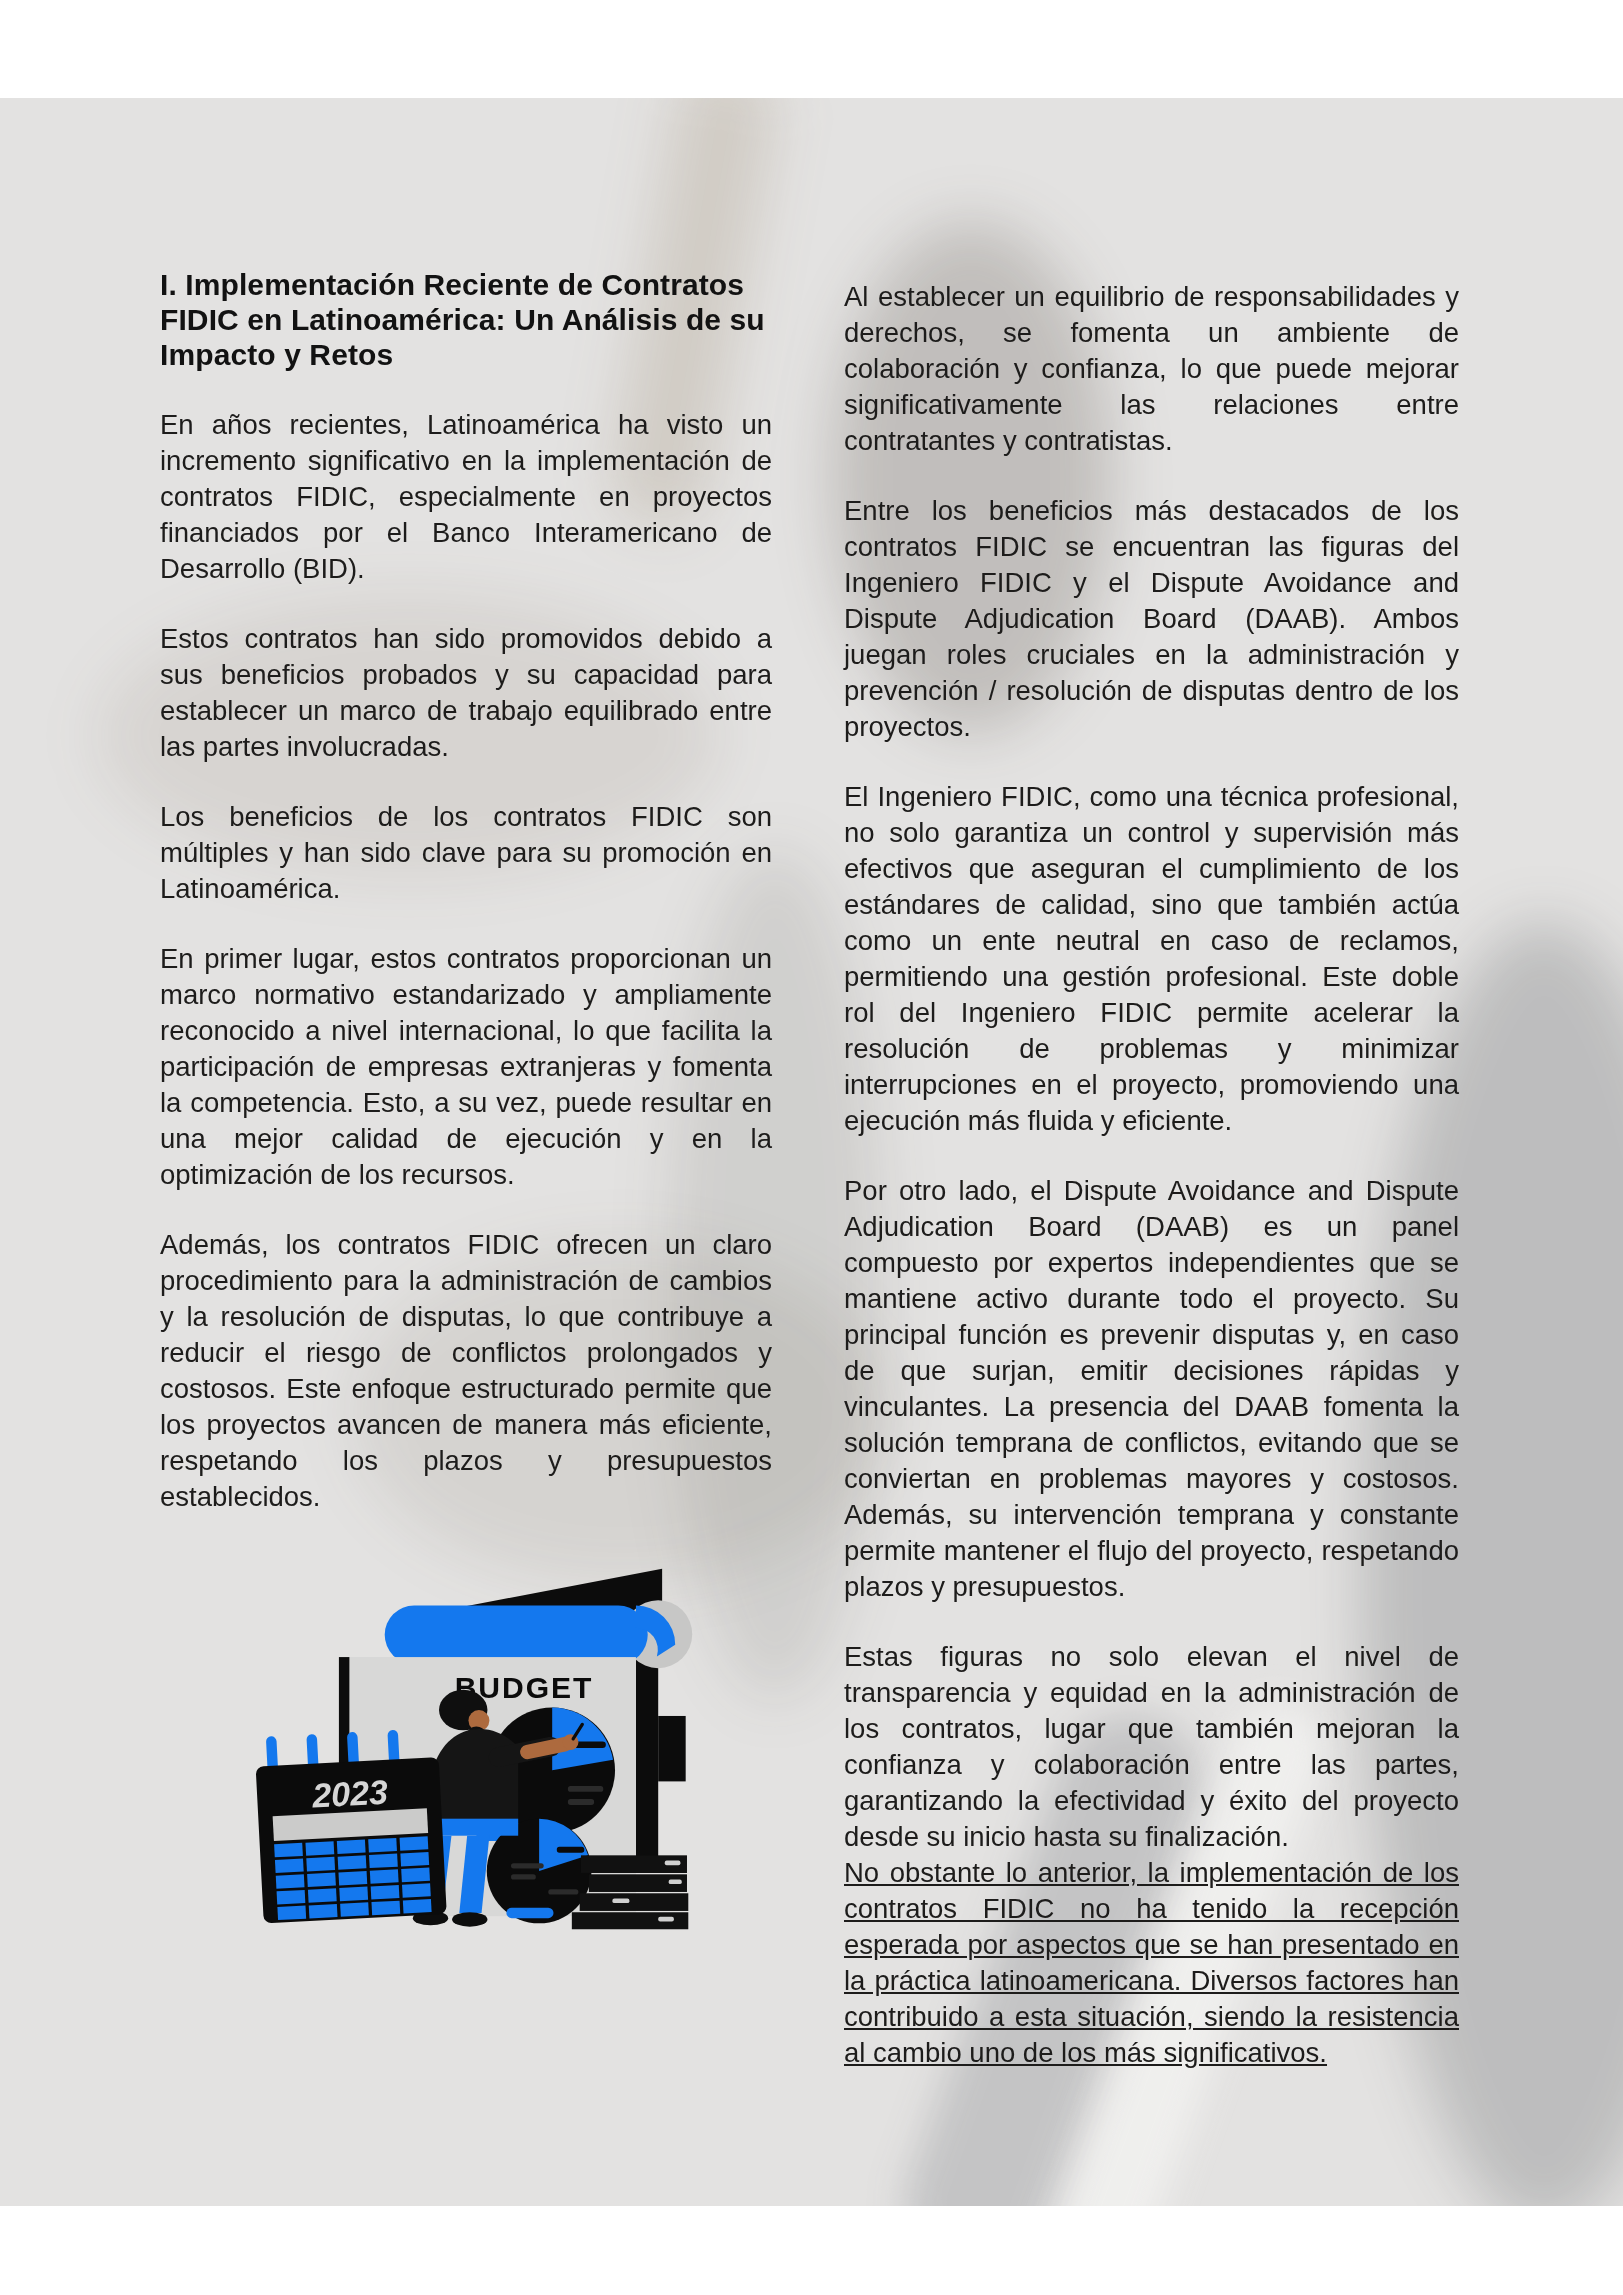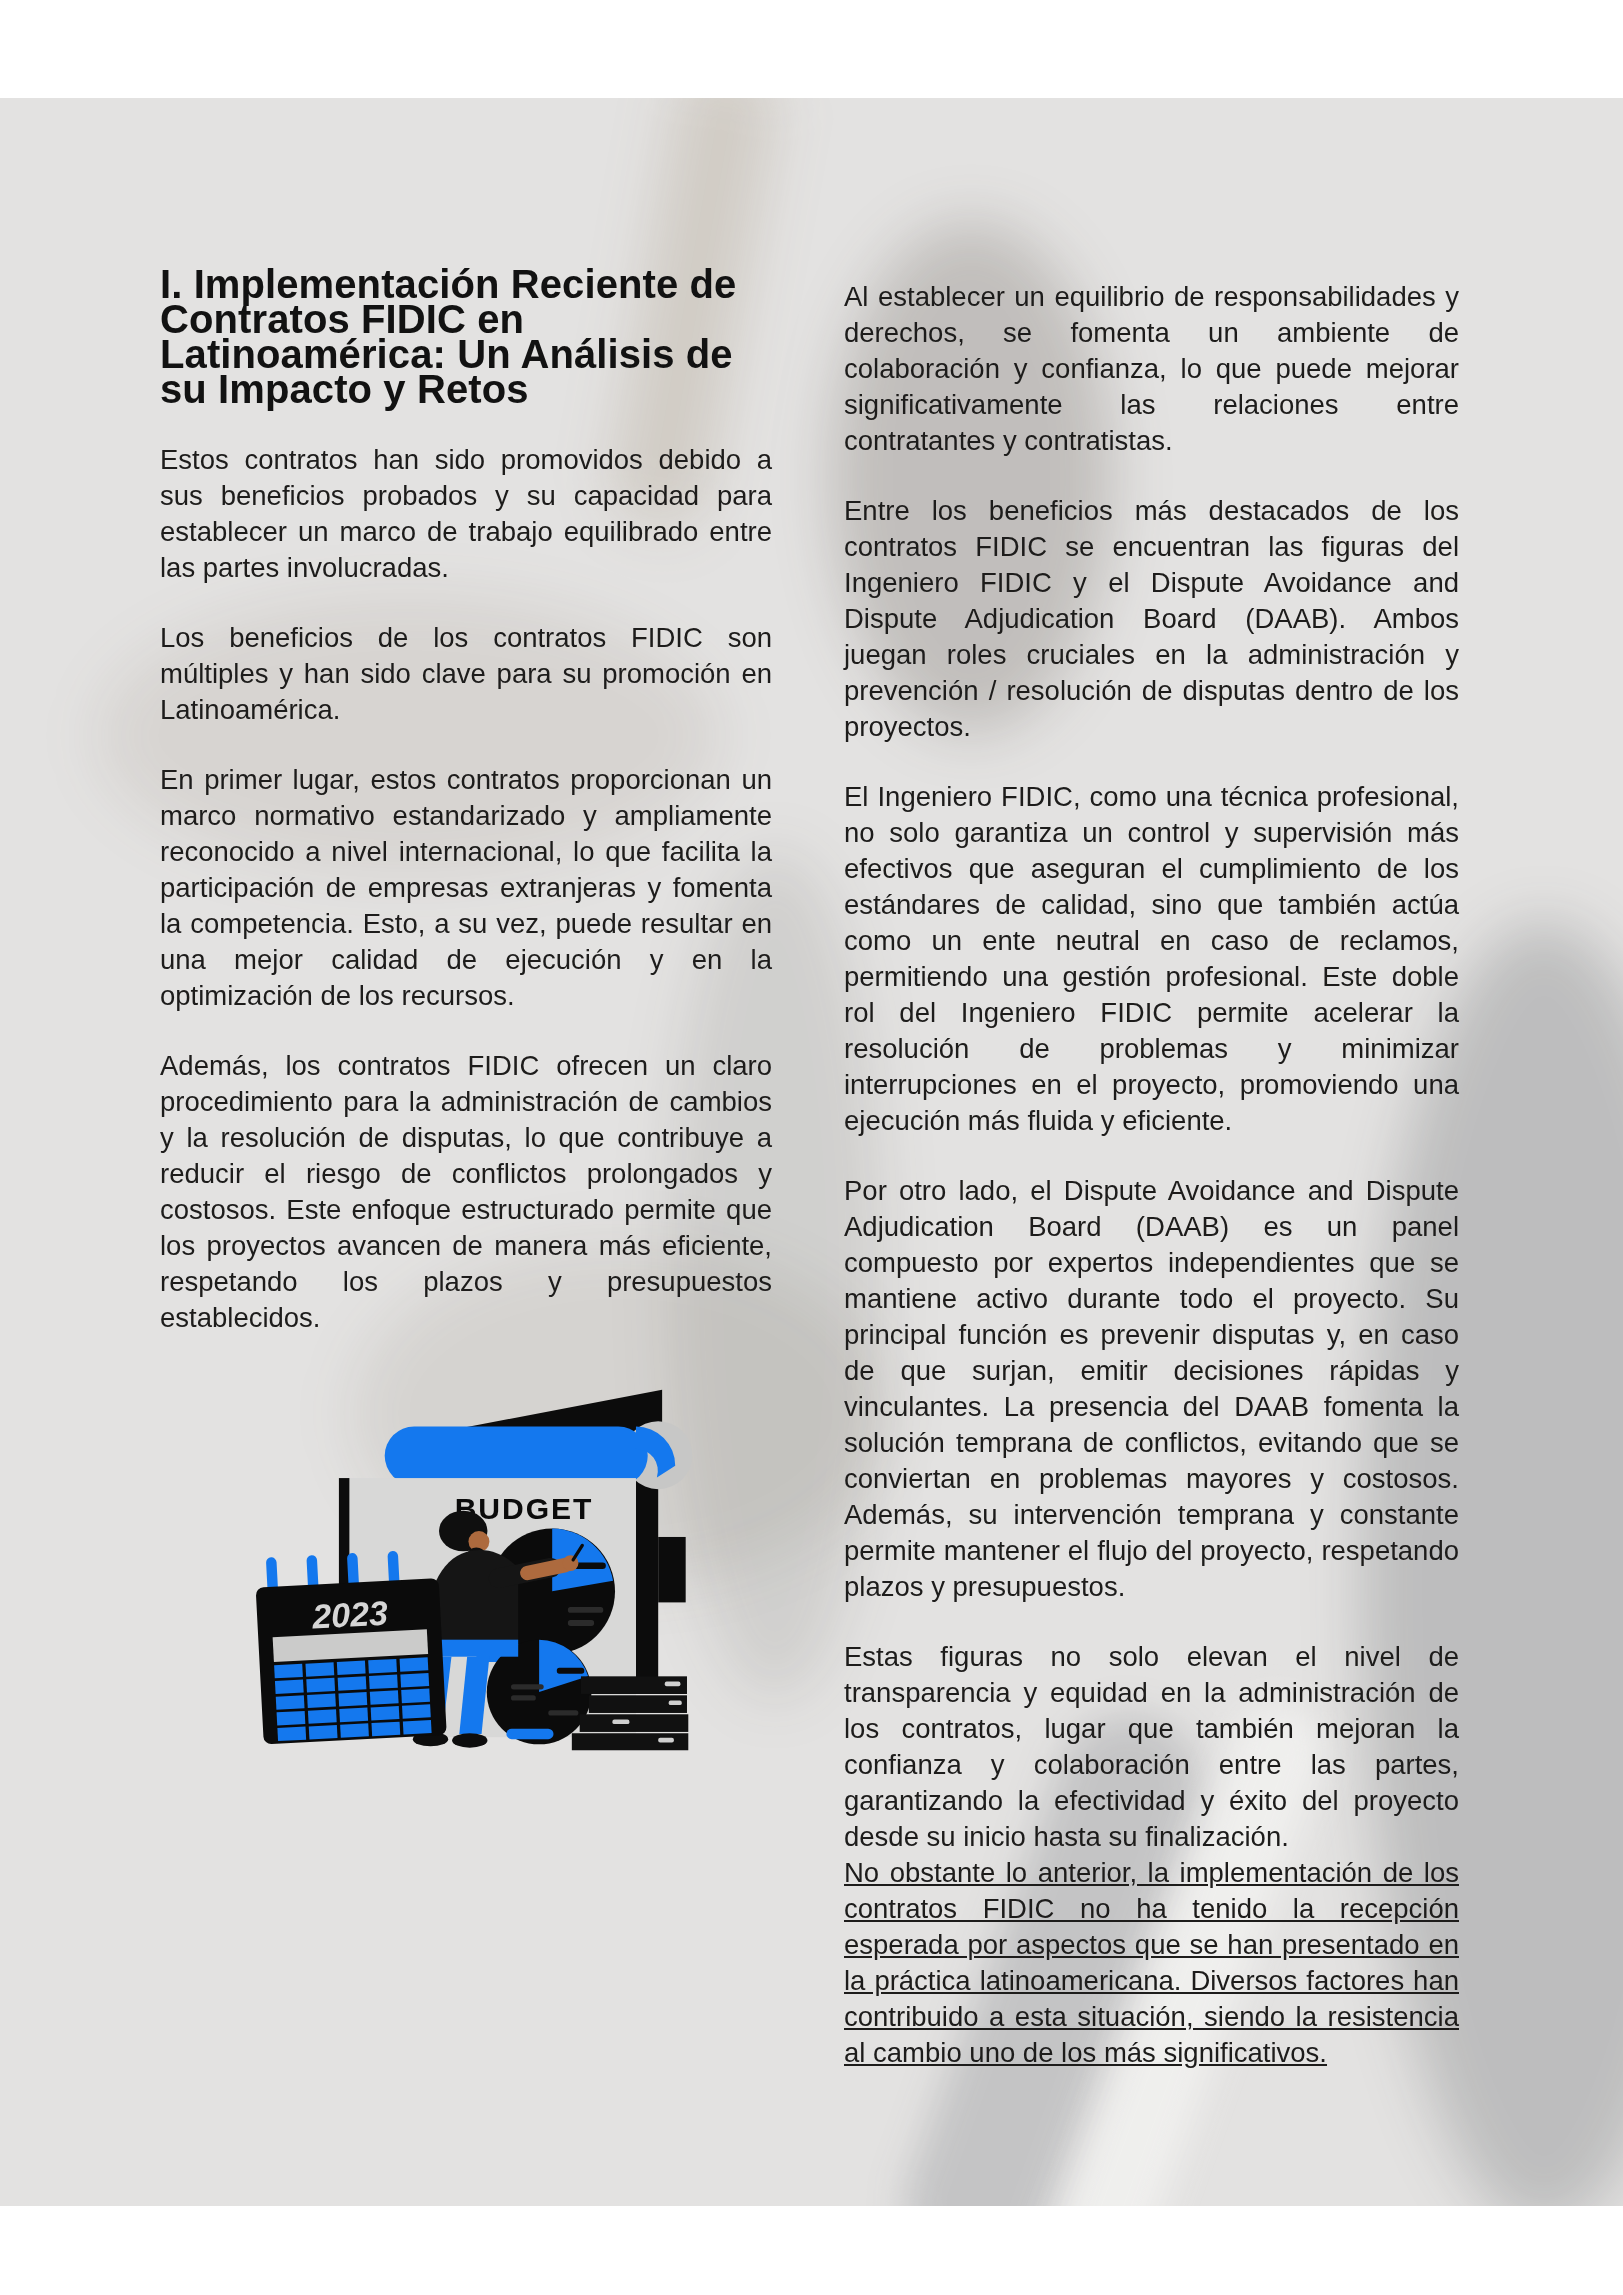--- a/index.html
+++ b/index.html
@@ -29,21 +29,21 @@
 
   .columns {
     position: absolute;
     left: 160px; top: 169px;
     display: flex; gap: 72px;
   }
   .col { width: 612px; }
   .col.right { width: 615px; }
 
   h1.title {
-    font-size: 40px; line-height: 35px; font-weight: 700;
+    font-size: 30px; line-height: 35px; font-weight: 700;
     color: #121212; margin: 0 0 35px 0; letter-spacing: 0.1px;
   }
   .col p {
     font-size: 27.5px; line-height: 36px;
     color: #1d1c1b;
     text-align: justify;
     margin: 12px 0 34px 0;
   }
   .col p.gap-lg { margin-top: 30px; margin-bottom: 0; }
   .col p.tight  { margin-top: 0; margin-bottom: 0; text-decoration: underline; }
@@ -67,20 +67,21 @@
     <div class="bs swirl"></div>
     <div class="bs mass"></div>
     <div class="bs streak-dark"></div>
     <div class="bs streak-light"></div>
   </div>
 
   <div class="columns">
 
     <div class="col left">
       <h1 class="title">I. Implementación Reciente de Contratos FIDIC en Latinoamérica: Un Análisis de su Impacto y Retos</h1>
+      <p>En años recientes, Latinoamérica ha visto un incremento significativo en la implementación de contratos FIDIC, especialmente en proyectos financiados por el Banco Interamericano de Desarrollo (BID).</p>
       <p>Estos contratos han sido promovidos debido a sus beneficios probados y su capacidad para establecer un marco de trabajo equilibrado entre las partes involucradas.</p>
       <p>Los beneficios de los contratos FIDIC son múltiples y han sido clave para su promoción en Latinoamérica.</p>
       <p>En primer lugar, estos contratos proporcionan un marco normativo estandarizado y ampliamente reconocido a nivel internacional, lo que facilita la participación de empresas extranjeras y fomenta la competencia. Esto, a su vez, puede resultar en una mejor calidad de ejecución y en la optimización de los recursos.</p>
       <p>Además, los contratos FIDIC ofrecen un claro procedimiento para la administración de cambios y la resolución de disputas, lo que contribuye a reducir el riesgo de conflictos prolongados y costosos. Este enfoque estructurado permite que los proyectos avancen de manera más eficiente, respetando los plazos y presupuestos establecidos.</p>
 
       <figure class="illustration">
         <svg viewBox="0 0 700 585" width="458" height="383">
 
           <polygon points="228,108 636,30 636,118 228,165" fill="#0c0c0c"></polygon>
 

